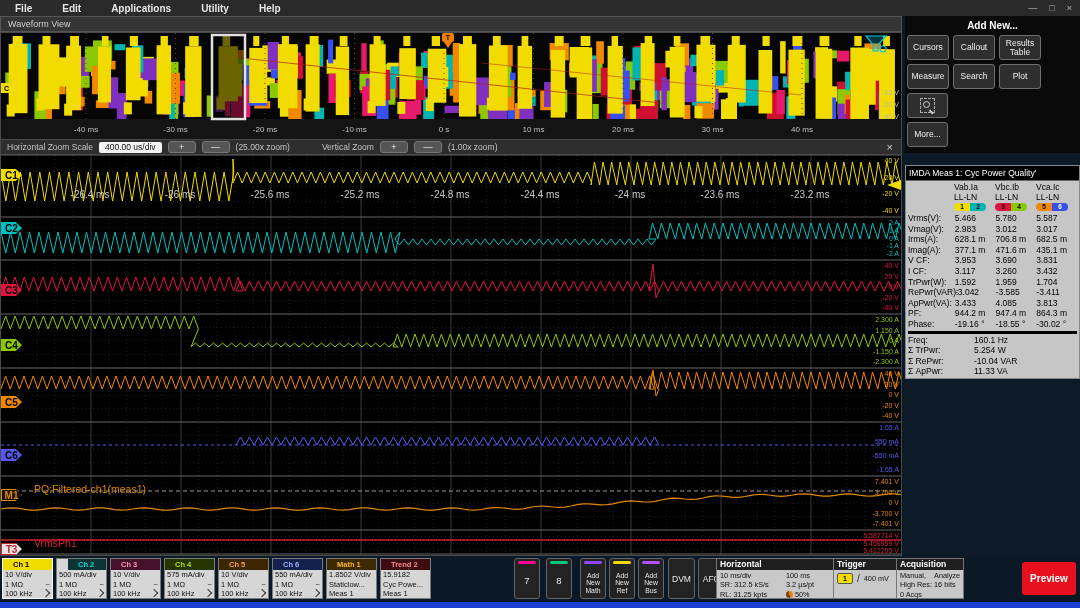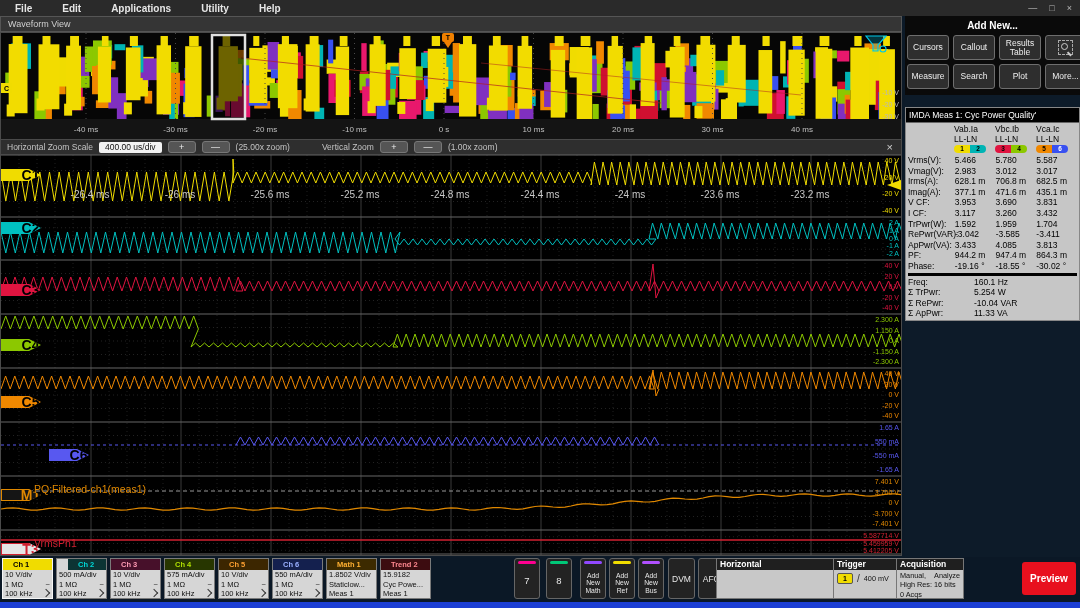--- a/index.html
+++ b/index.html
@@ -14,29 +14,29 @@
   
   .overview{position:absolute;top:32px;left:0;width:902px;height:108px;background:#060606;border:1px solid #4a4a4a;box-sizing:border-box;}
   
   .zoombar{position:absolute;top:140px;left:0;width:902px;height:14px;background:#2e2e2e;border-left:1px solid #4a4a4a;border-right:1px solid #4a4a4a;box-sizing:border-box;display:flex;align-items:center;color:#c4c4c4;font-size:8.5px;gap:6px;padding-left:6px;}
   .zvalue{background:#f2f2f2;color:#111;padding:0 6px;border-radius:2px;font-size:8.5px;line-height:11px;}
   .zbtn{background:#555;color:#eee;border-radius:3px;width:26px;text-align:center;line-height:10px;font-size:9px;border:1px solid #777;}
   .zclose{margin-left:auto;margin-right:8px;color:#cfcfcf;font-size:11px;line-height:11px;}
   
   .mainview{position:absolute;top:154px;left:0;width:902px;height:402px;background:#000;border:1px solid #4a4a4a;box-sizing:border-box;}
   #overlay{position:absolute;top:0;left:0;width:1080px;height:608px;pointer-events:none;}
-  .chtag{position:absolute;width:21px;height:12px;font-size:14px;font-weight:bold;display:flex;align-items:center;justify-content:center;clip-path:polygon(0 0,70% 0,100% 50%,70% 100%,0 100%);padding-left:19px;}
+  .chtag{position:absolute;width:21px;height:12px;font-size:10px;font-weight:bold;display:flex;align-items:center;justify-content:center;clip-path:polygon(0 0,70% 0,100% 50%,70% 100%,0 100%);}
   .timelabel{position:absolute;width:44px;text-align:center;color:#c8c8c8;font-size:10px;}
   .scalelabel{position:absolute;width:60px;text-align:right;font-size:7px;}
   .wavename{position:absolute;font-size:10.5px;}
   
   .rightpanel{position:absolute;left:905px;top:16px;width:175px;height:541px;background:#0d1b29;}
   .btnpanel{background:#0a0a0a;padding:2px 2px 6px 2px;}
   .addnew-title{text-align:center;color:#fff;font-weight:bold;font-size:10px;padding:2px 0 4px 0;}
-  .btnzone{display:flex;gap:4px;}
+  .btnzone{display:flex;gap:4px;flex-direction:column;}
   #btn-grid{display:grid;grid-template-columns:repeat(3,42px);grid-auto-rows:25px;gap:4px;}
   #btn-side{display:grid;grid-auto-rows:25px;gap:4px;}
   .rbtn{background:#2e2e2e;border:1px solid #6e6e6e;border-radius:3px;color:#eee;font-size:8.5px;line-height:9px;display:flex;align-items:center;justify-content:center;text-align:center;padding:0 1px;}
   .zoomsel{width:37px;position:relative;}
   .zoomsel-box{width:13px;height:13px;border:1px dashed #aaa;position:relative;}
   .zoomsel-box::after{content:"";position:absolute;left:2px;top:2px;width:5px;height:5px;border:1.5px solid #ccc;border-radius:50%;}
   .zoomsel-box::before{content:"";position:absolute;right:0;bottom:0;width:5px;height:1.5px;background:#ccc;transform:rotate(45deg);}
   .meastable{margin-top:12px;border:1px solid #888;}
   .mt-title{background:#000;color:#fff;font-size:8.5px;padding:2px 3px;border-bottom:1px solid #666;}
   .mt-body{background:#c6c6c6;color:#000;font-size:8.5px;padding:1px 2px;}
@@ -579,21 +579,21 @@
     <div class="scalelabel" style="right: 181px; top: 326.5px; color: rgb(140, 200, 0);">1.150 A</div>
     <div class="scalelabel" style="right: 181px; top: 337px; color: rgb(140, 200, 0);">0 A</div>
     <div class="scalelabel" style="right: 181px; top: 347.5px; color: rgb(140, 200, 0);">-1.150 A</div>
     <div class="scalelabel" style="right: 181px; top: 358px; color: rgb(140, 200, 0);">-2.300 A</div>
     <div class="chtag" style="left: 1px; top: 396px; background: rgb(240, 136, 0); color: rgb(0, 0, 0);">C5</div>
     <div class="scalelabel" style="right: 181px; top: 370px; color: rgb(240, 136, 0);">40 V</div>
     <div class="scalelabel" style="right: 181px; top: 380.5px; color: rgb(240, 136, 0);">20 V</div>
     <div class="scalelabel" style="right: 181px; top: 391px; color: rgb(240, 136, 0);">0 V</div>
     <div class="scalelabel" style="right: 181px; top: 401.5px; color: rgb(240, 136, 0);">-20 V</div>
     <div class="scalelabel" style="right: 181px; top: 412px; color: rgb(240, 136, 0);">-40 V</div>
-    <div class="chtag" style="left: 1px; top: 449px; background: rgb(88, 88, 240); color: rgb(0, 0, 0); margin-left: 48px;">C6</div>
+    <div class="chtag" style="left: 1px; top: 449px; background: rgb(88, 88, 240); color: rgb(0, 0, 0);">C6</div>
     <div class="scalelabel" style="right: 181px; top: 424px; color: rgb(88, 88, 240);">1.65 A</div>
     <div class="scalelabel" style="right: 181px; top: 438px; color: rgb(88, 88, 240);">550 mA</div>
     <div class="scalelabel" style="right: 181px; top: 452px; color: rgb(88, 88, 240);">-550 mA</div>
     <div class="scalelabel" style="right: 181px; top: 466px; color: rgb(88, 88, 240);">-1.65 A</div>
     <div class="chtag" style="left: 1px; top: 489px; background: rgb(21, 21, 21); color: rgb(224, 136, 0); box-shadow: rgb(224, 136, 0) 0px 0px 0px 1px inset;">M1</div>
     <div class="scalelabel" style="right: 181px; top: 478px; color: rgb(224, 136, 0);">7.401 V</div>
     <div class="scalelabel" style="right: 181px; top: 488.5px; color: rgb(224, 136, 0);">3.700 V</div>
     <div class="scalelabel" style="right: 181px; top: 499px; color: rgb(224, 136, 0);">0 V</div>
     <div class="scalelabel" style="right: 181px; top: 509.5px; color: rgb(224, 136, 0);">-3.700 V</div>
     <div class="scalelabel" style="right: 181px; top: 520px; color: rgb(224, 136, 0);">-7.401 V</div>
@@ -893,20 +893,28 @@
       <div class="sqbtn" style="left: 668px; width: 27px;">
         <div class="lbl mid">DVM</div>
       </div>
       <div class="sqbtn" style="left: 698px; width: 27px;">
         <div class="lbl mid">AFG</div>
       </div>
     </div>
 
   <div class="bpanel" id="horiz-panel" style="left:716px;width:129px">
     <div class="bp-h">Horizontal</div>
+    <div class="bp-b hgrid" id="horiz-cells">
+        <span>10 ms/div</span>
+        <span>100 ms</span>
+        <span>SR: 312.5 kS/s</span>
+        <span>3.2 µs/pt</span>
+        <span>RL: 31.25 kpts</span>
+        <span><span class="trig-pos-icon"></span><span>50%</span></span>
+      </div>
   </div>
 
   <div class="bpanel" style="left:833px;width:72px">
     <div class="bp-h">Trigger</div>
     <div class="bp-b">
       <div class="trig-row">
         <span class="trig-src">1</span>
         <span class="slope">/</span>
         <span>400 mV</span>
       </div>

